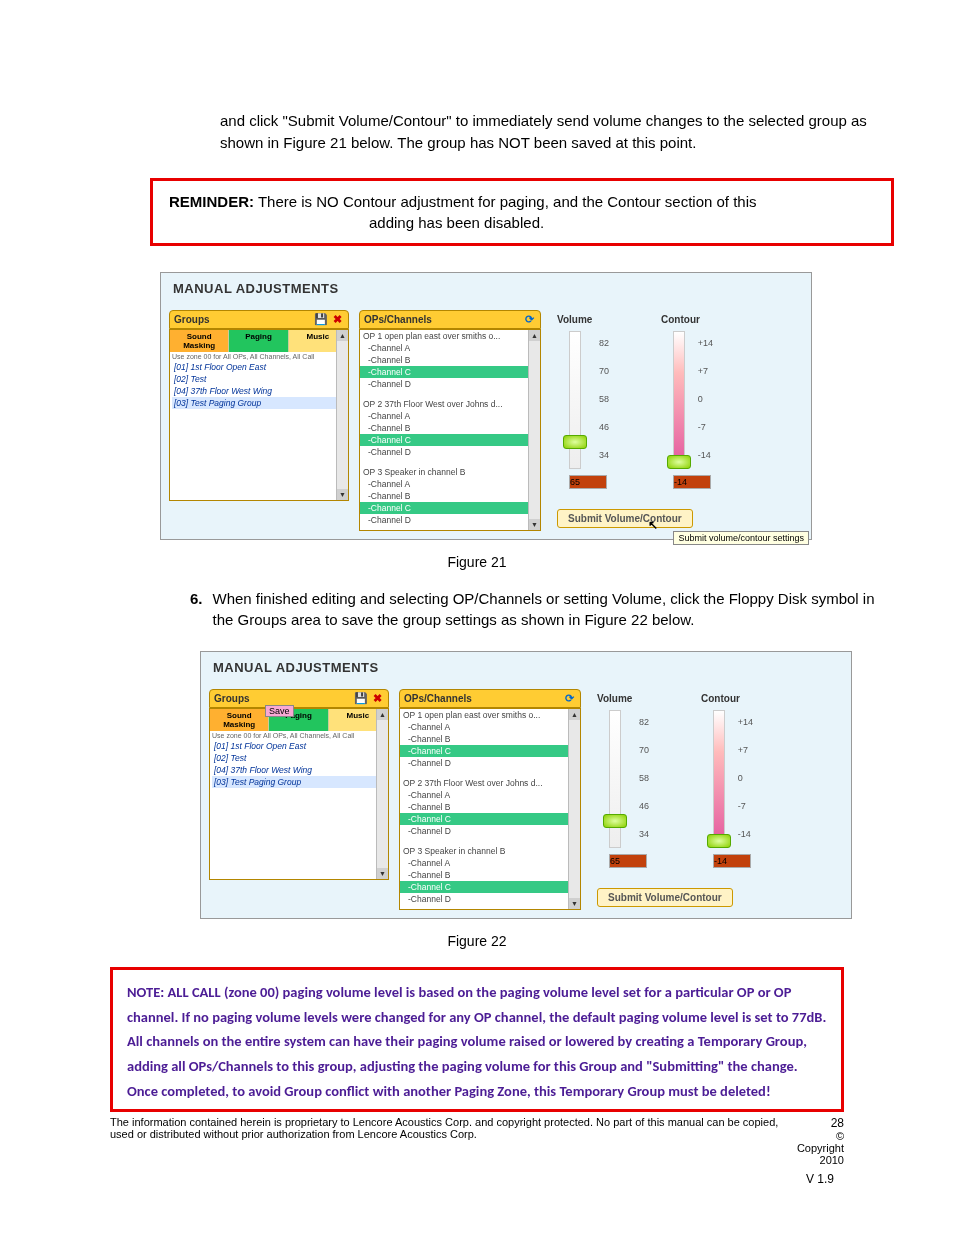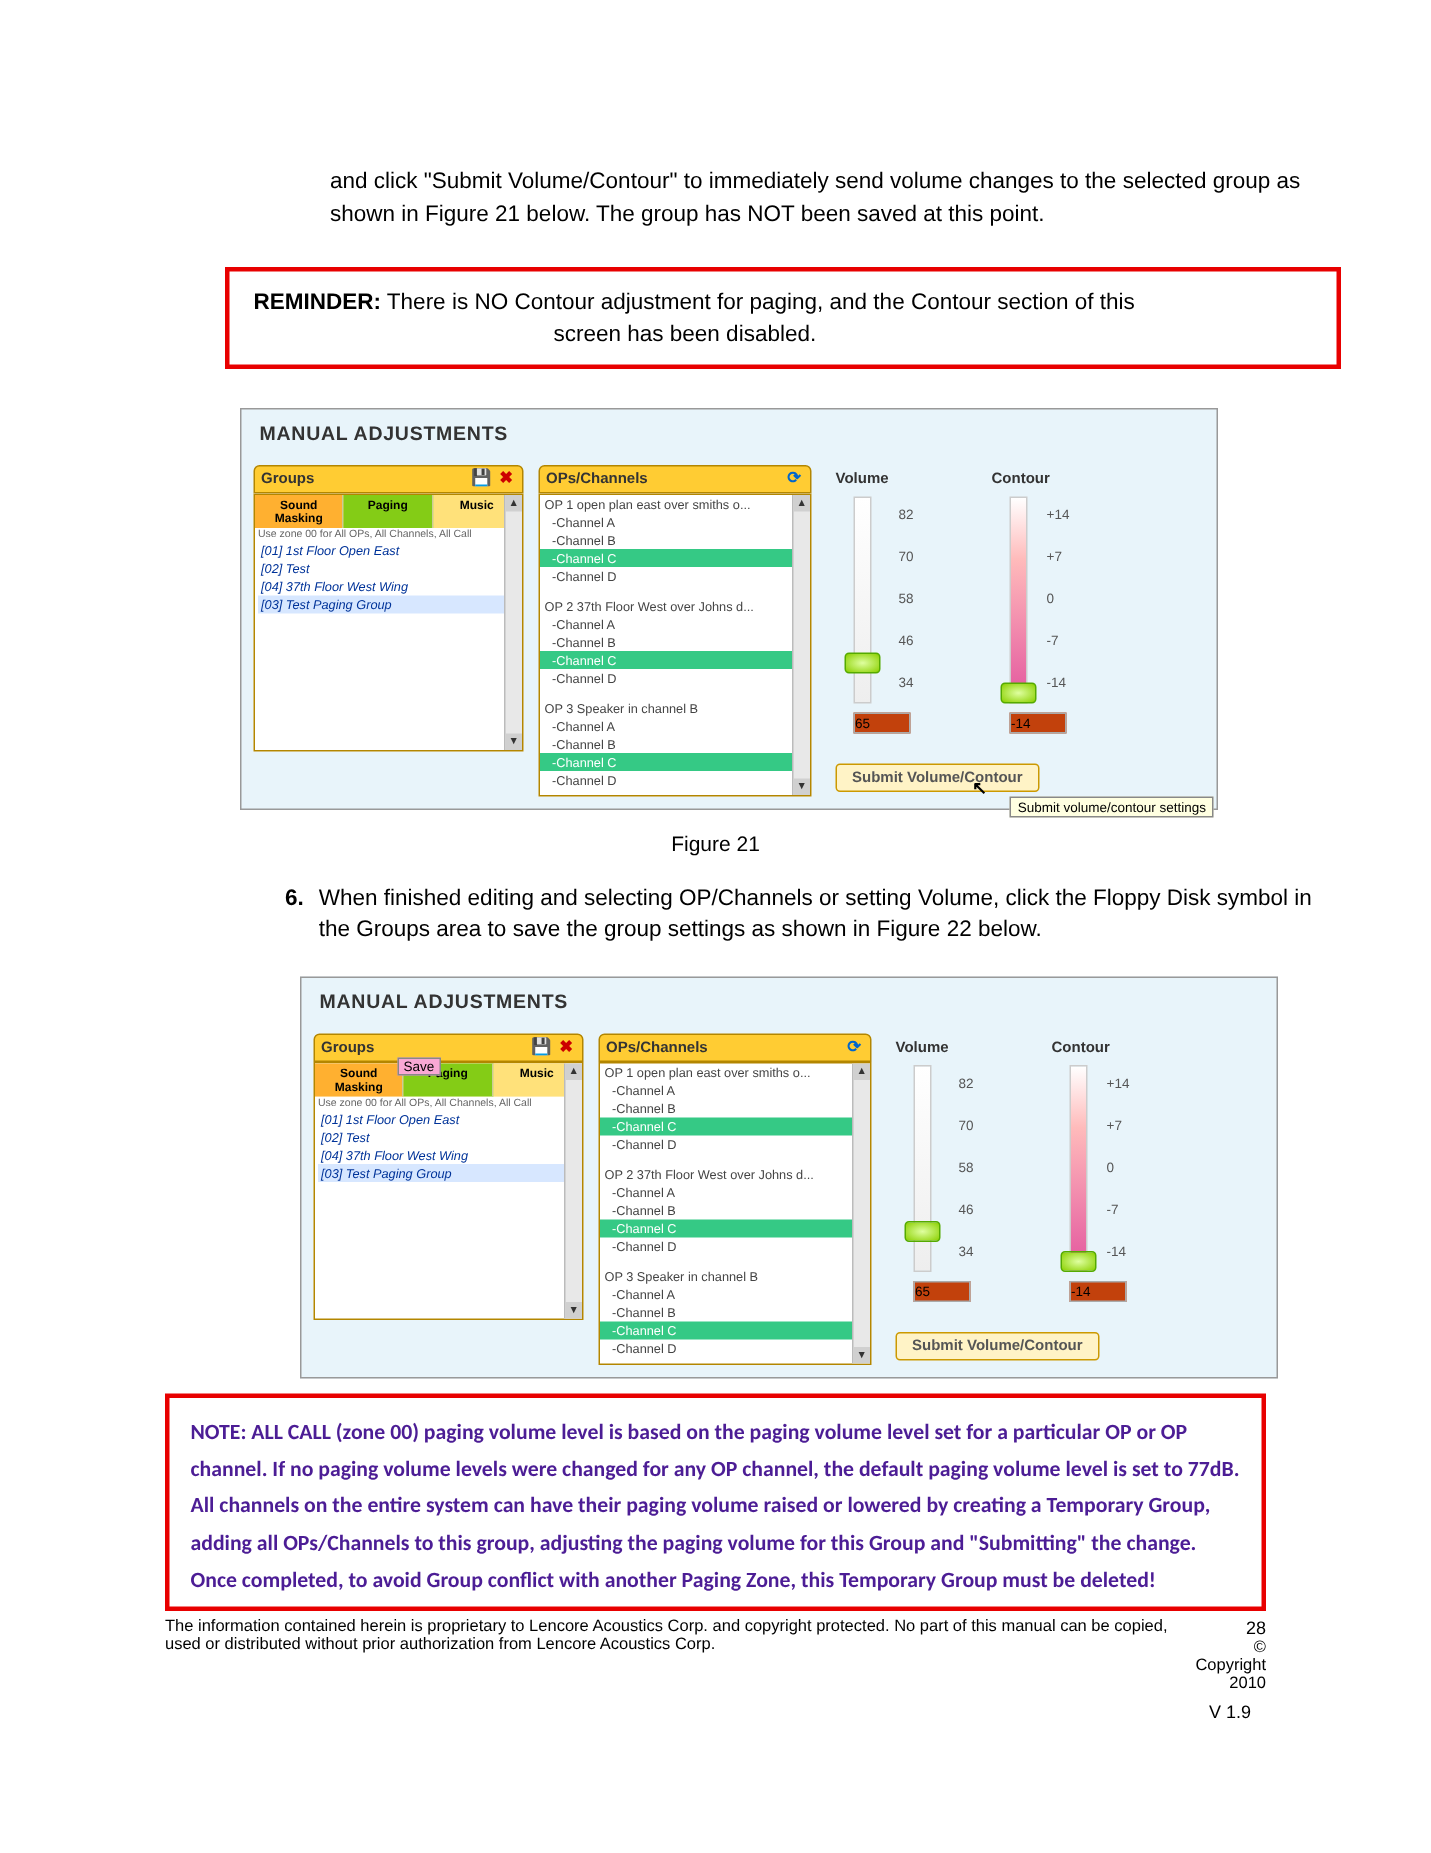--- a/index.html
+++ b/index.html
@@ -125,21 +125,21 @@
   .tab {
     flex: 1;
     text-align: center;
     font-size: 8px;
     font-weight: bold;
     padding: 2px 1px;
     border-right: 1px solid #cc9;
     background: #ffe17a;
   }
   .tab.sm { background: #ffb030; color: #000; }
-  .tab.pg { background: #84cc16; }
+  .tab.pg { background: #22c55e; }
   .hint {
     font-size: 7px;
     padding: 1px 2px;
     color: #666;
   }
   .glist { padding: 0 2px; font-style: italic; }
   .gitem {
     font-size: 8.5px;
     color: #003399;
     padding: 1px 2px;
@@ -268,21 +268,21 @@
 
 <div class="page">
 
   <div class="intro">and click "Submit Volume/Contour" to immediately send volume changes to the selected group as shown in Figure 21 below.   The group has NOT been saved at this point.</div>
 
   <div class="reminder-box">
     <div>
       <span class="reminder-label">REMINDER:</span>
       <span>There is NO Contour adjustment for paging, and the Contour section of this</span>
     </div>
-    <div class="reminder-second-line">screen has been disabled.</div>
+    <div class="reminder-second-line">adding has been disabled.</div>
   </div>
 
   <div class="figure-wrap">
     <div class="app-panel">
       <div class="app-title">MANUAL ADJUSTMENTS</div>
       <div class="app-body">
 
         <div class="groups-pane">
           <div class="pane-head">
             <span>Groups</span>
@@ -493,20 +493,21 @@
             </div>
           </div>
           <div class="submit-btn">
             <span>Submit Volume/Contour</span>
           </div>
         </div>
 
       </div>
     </div>
   </div>
+  <div class="figure-caption">Figure 22</div>
 
   <div class="note-box">NOTE:  ALL CALL (zone 00) paging volume level is based on the paging volume level set for a particular OP or OP channel.  If no paging volume levels were changed for any OP channel, the default paging volume level is set to 77dB.  All channels on the entire system can have their paging volume raised or lowered by creating a Temporary Group, adding all OPs/Channels to this group, adjusting the paging volume for this Group and "Submitting" the change.  Once completed, to avoid Group conflict with another Paging Zone, this Temporary Group must be deleted!</div>
 
   <div class="footer">
     <div class="footer-left">
       <span>The information contained herein is proprietary to Lencore Acoustics Corp. and copyright protected. No part of this manual can be copied, used or distributed without prior authorization from Lencore Acoustics Corp.</span>
     </div>
     <div style="text-align:right">
       <div class="page-num">28</div>
       <div>© Copyright 2010</div>

